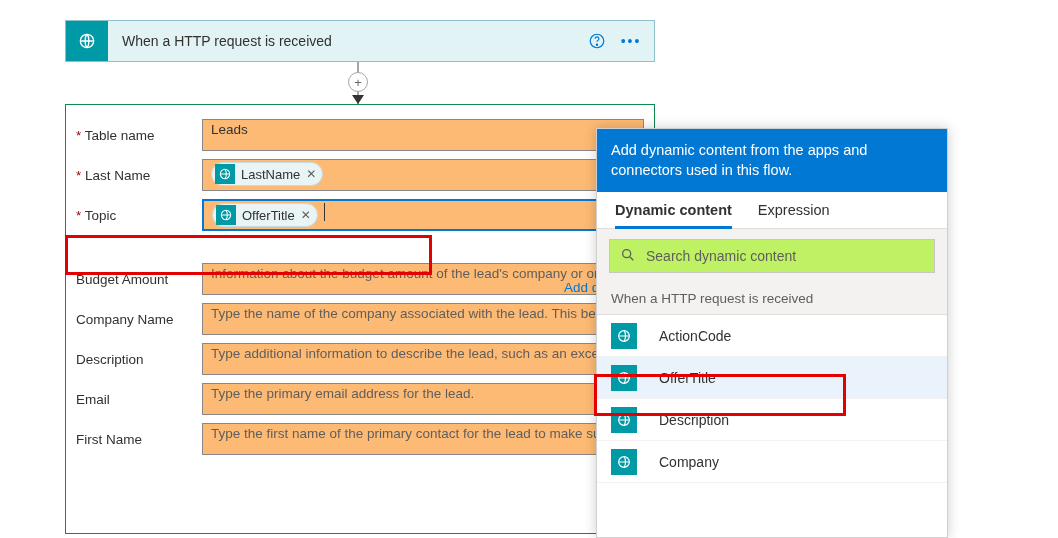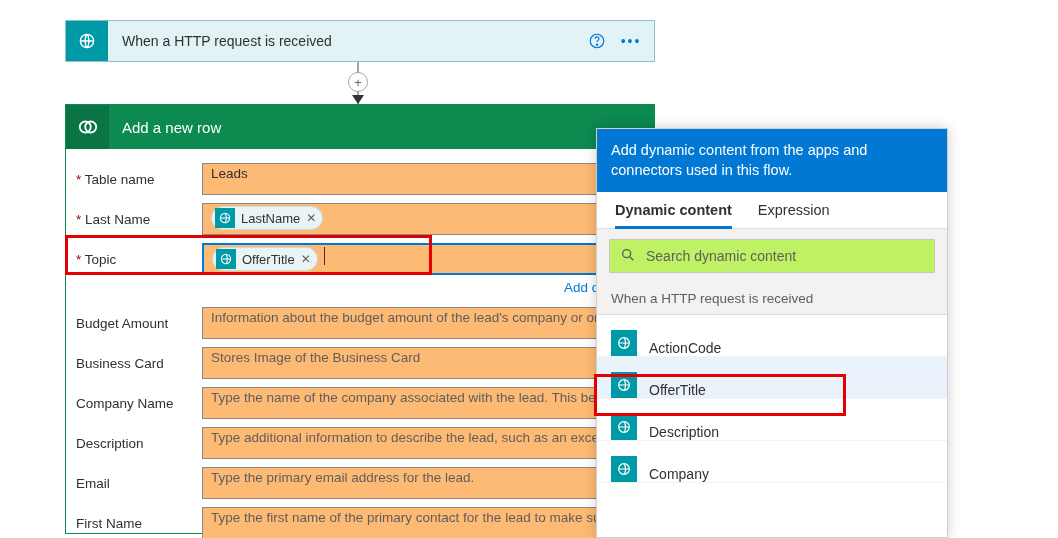--- a/index.html
+++ b/index.html
@@ -259,24 +259,25 @@
   .dyn-search span.ic { margin-right: 10px; font-size: 15px; }
   .dyn-section-label {
     background: #f3f2f1;
     padding: 8px 14px;
     font-size: 13.5px;
     color: #605e5c;
     border-bottom: 1px solid #e1dfdd;
   }
   .dyn-item {
     display: flex;
-    align-items: flex-end;
+    align-items: center;
     height: 42px;
     padding: 0 14px;
     border-bottom: 1px solid #f3f2f1;
+    gap: 10px;
   }
   .dyn-item.sel {
     background: #eaf3fb;
   }
   .dyn-item .ibox {
     width: 26px; height: 26px;
     background: #009aa6;
     color: #fff;
     display: flex;
     align-items: center;
@@ -309,29 +310,20 @@
     </svg>
   </div>
   <div class="trigger-menu">•••</div>
 </div>
 
 <div class="connector"></div>
 <div class="plus-circle">+</div>
 <div class="arrowhead"></div>
 
 <div class="action-card">
-  <div class="action-header">
-    <div class="action-icon-box">
-      <svg width="22" height="22" viewBox="0 0 24 24" fill="none" stroke="white" stroke-width="2">
-        <circle cx="9" cy="12" r="6"></circle>
-          <circle cx="15" cy="12" r="6"></circle>
-      </svg>
-    </div>
-    <div class="action-title">Add a new row</div>
-  </div>
 
   <div class="form-area">
     <div class="form-row">
       <div class="form-label req">Table name</div>
       <div class="form-input plain">
         <span>Leads</span>
       </div>
     </div>
 
     <div class="form-row">
@@ -371,26 +363,20 @@
 
     <div style="height:24px"></div>
 
     <div class="form-row">
       <div class="form-label">Budget Amount</div>
       <div class="form-input">
         <span>Information about the budget amount of the lead's company or organ</span>
       </div>
     </div>
     <div class="form-row">
-      <div class="form-label">Business Card</div>
-      <div class="form-input">
-        <span>Stores Image of the Business Card</span>
-      </div>
-    </div>
-    <div class="form-row">
       <div class="form-label">Company Name</div>
       <div class="form-input">
         <span>Type the name of the company associated with the lead. This become</span>
       </div>
     </div>
     <div class="form-row">
       <div class="form-label">Description</div>
       <div class="form-input">
         <span>Type additional information to describe the lead, such as an excerpt fr</span>
       </div>

